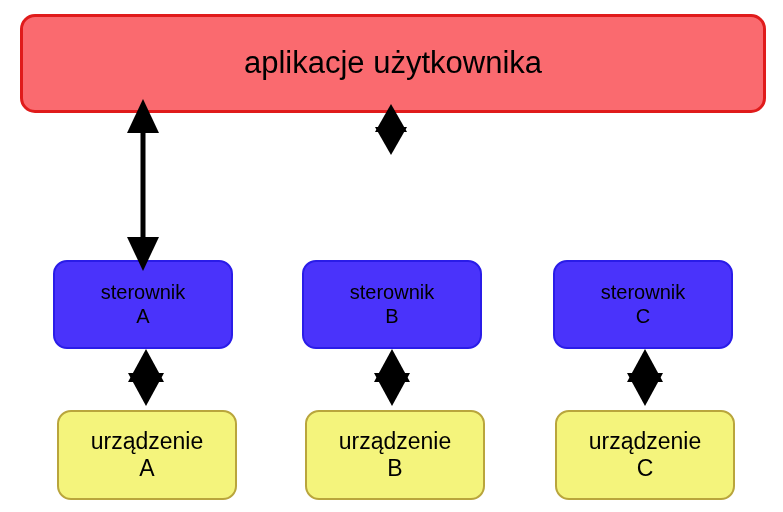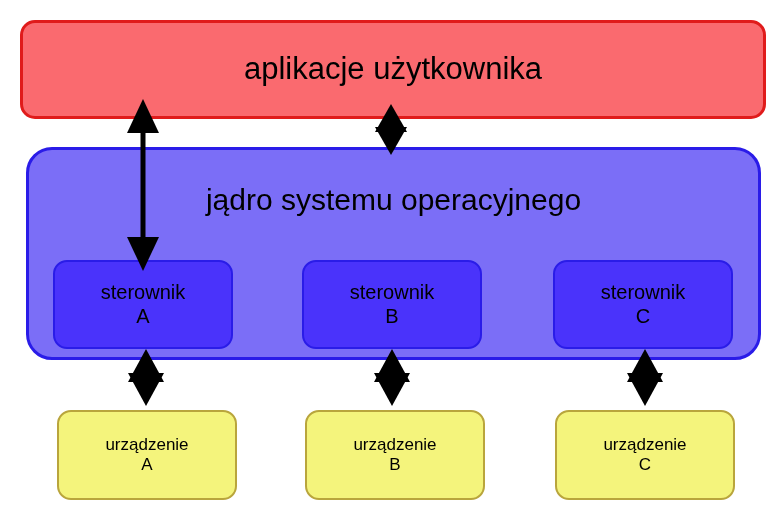--- a/index.html
+++ b/index.html
@@ -32,21 +32,20 @@
   #apps {
     left: 20px;
     top: 14px;
     width: 746px;
     height: 99px;
     background: #fa6a6f;
     border: 3px solid #e01b1b;
     border-radius: 15px;
     font-size: 31px;
     z-index: 2;
-    margin-top: 6px;
   }
 
   
   #kernel {
     left: 26px;
     top: 147px;
     width: 735px;
     height: 213px;
     background: #7b6ef7;
     border: 3px solid #2a1ce8;
@@ -73,21 +72,21 @@
   #driver-b { left: 302px; top: 260px; }
   #driver-c { left: 553px; top: 260px; }
 
   
   .device {
     width: 180px;
     height: 90px;
     background: #f4f47c;
     border: 2px solid #b9a53c;
     border-radius: 14px;
-    font-size: 17px;
+    font-size: 23px;
     z-index: 2;
   }
   #device-a { left: 57px;  top: 410px; }
   #device-b { left: 305px; top: 410px; }
   #device-c { left: 555px; top: 410px; }
 
   
   #arrows {
     position: absolute;
     left: 0;
@@ -100,23 +99,20 @@
 </style>
 </head>
 <body>
 
 <div id="stage">
 
   <div class="box" id="apps">
     <span class="line">aplikacje użytkownika</span>
   </div>
 
-  <div class="box" id="kernel">
-    <span class="line" id="kernel-label">jądro systemu operacyjnego</span>
-  </div>
 
   <div class="box driver" id="driver-a">
     <span class="line">sterownik</span>
     <span class="line">A</span>
   </div>
   <div class="box driver" id="driver-b">
     <span class="line">sterownik</span>
     <span class="line">B</span>
   </div>
   <div class="box driver" id="driver-c">

